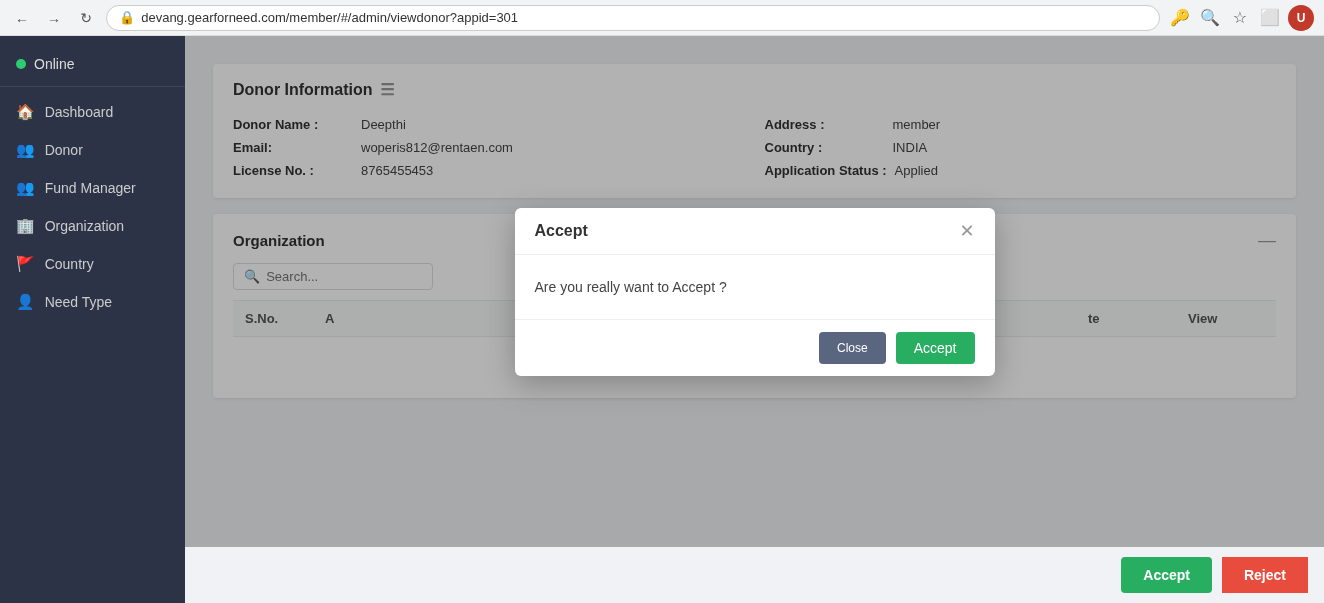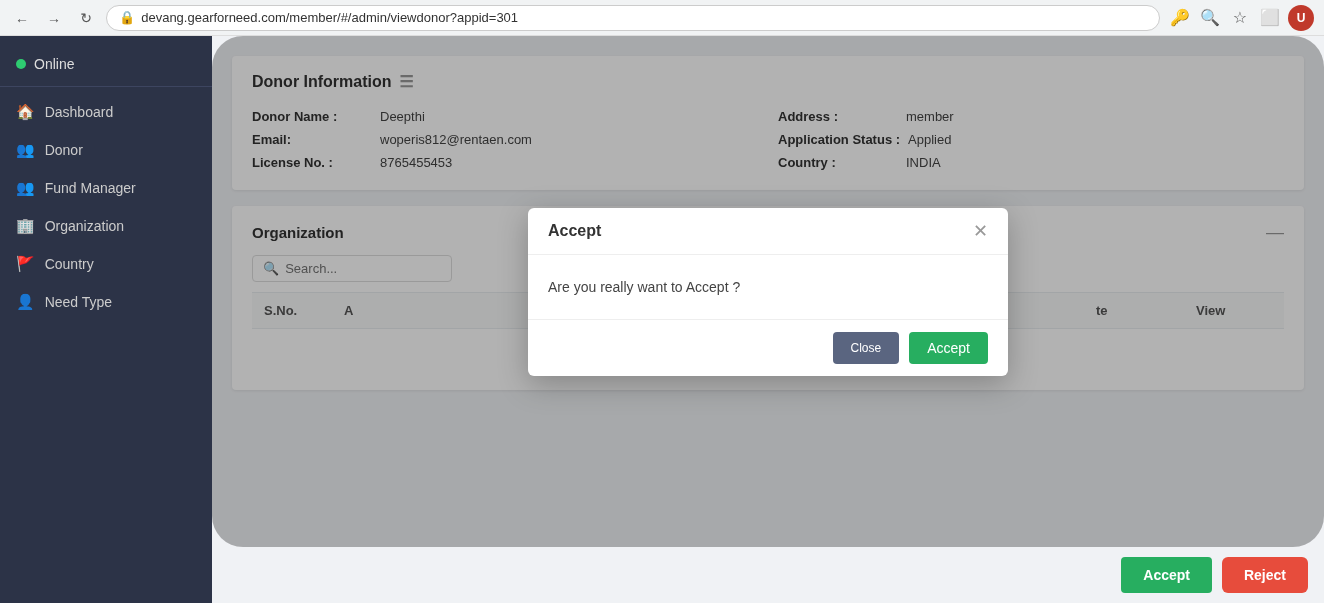--- a/index.html
+++ b/index.html
@@ -51,21 +51,21 @@
 
     
     .app-layout {
       display: flex;
       flex: 1;
       overflow: hidden;
     }
 
     
     .sidebar {
-      width: 212px;
+      width: 185px;
       background: #2c3347;
       color: #ccc;
       display: flex;
       flex-direction: column;
       flex-shrink: 0;
       padding-top: 10px;
     }
     .sidebar-status {
       display: flex;
       align-items: center;
@@ -87,23 +87,22 @@
       font-size: 14px;
       text-decoration: none;
     }
     .sidebar-item .icon { font-size: 15px; }
 
     
     .main-content {
       flex: 1;
       background: #f0f2f5;
       overflow-y: auto;
-      padding: 20px;
+      padding: 28px;
       position: relative;
-      border-radius: 31px;
     }
 
     
     .card {
       background: white;
       border-radius: 4px;
       padding: 16px 20px;
       margin-bottom: 16px;
       box-shadow: 0 1px 3px rgba(0,0,0,0.08);
     }
@@ -226,21 +225,21 @@
       border-radius: 4px;
       cursor: pointer;
       font-size: 14px;
       font-weight: 600;
     }
     .btn-reject-main {
       background: #e74c3c;
       color: white;
       border: none;
       padding: 10px 22px;
-      border-radius: 6px;
+      border-radius: 0;
       cursor: pointer;
       font-size: 14px;
       font-weight: 600;
     }
 
     
     .modal-overlay {
       position: absolute;
       top: 0; left: 0; right: 0; bottom: 0;
       background: rgba(0,0,0,0.3);
@@ -392,26 +391,26 @@
               <span class="info-value">8765455453</span>
             </div>
           </div>
 
           <div>
             <div class="info-row">
               <span class="info-label">Address :</span>
               <span class="info-value">member</span>
             </div>
             <div class="info-row">
+              <span class="info-label">Country :</span>
+              <span class="info-value">INDIA</span>
+            </div>
+            <div class="info-row">
               <span class="info-label">Application Status :</span>
               <span class="info-value">Applied</span>
-            </div>
-            <div class="info-row">
-              <span class="info-label">Country :</span>
-              <span class="info-value">INDIA</span>
             </div>
           </div>
         </div>
       </div>
 
       <div class="attachments-card">
         <div class="attachments-header">
           <span class="attachments-title">Organization</span>
           <span class="minus-icon">—</span>
         </div>

